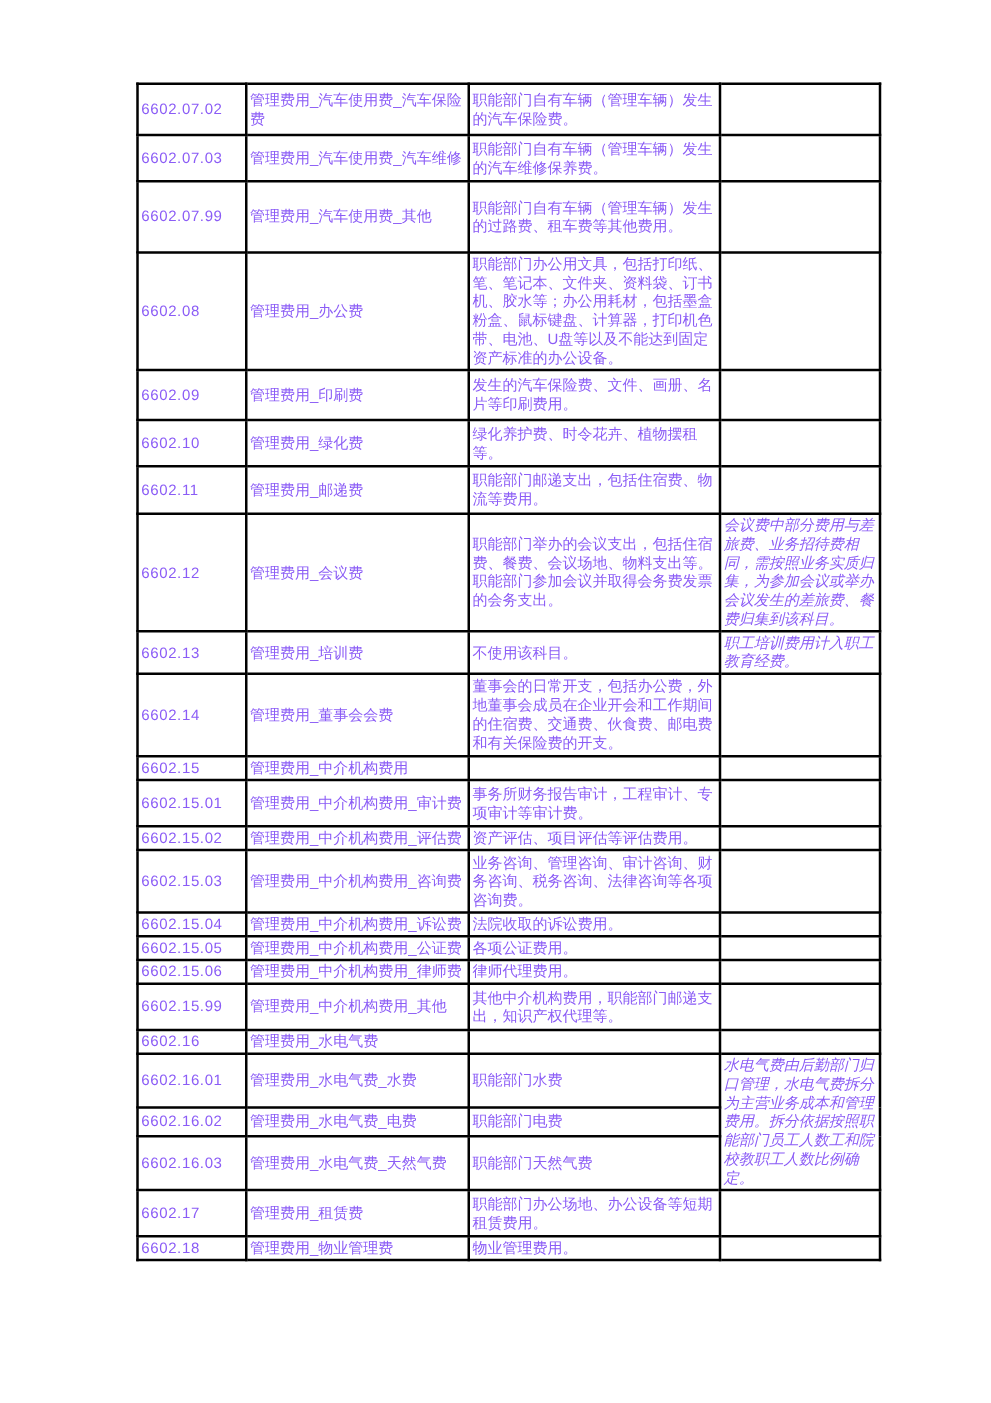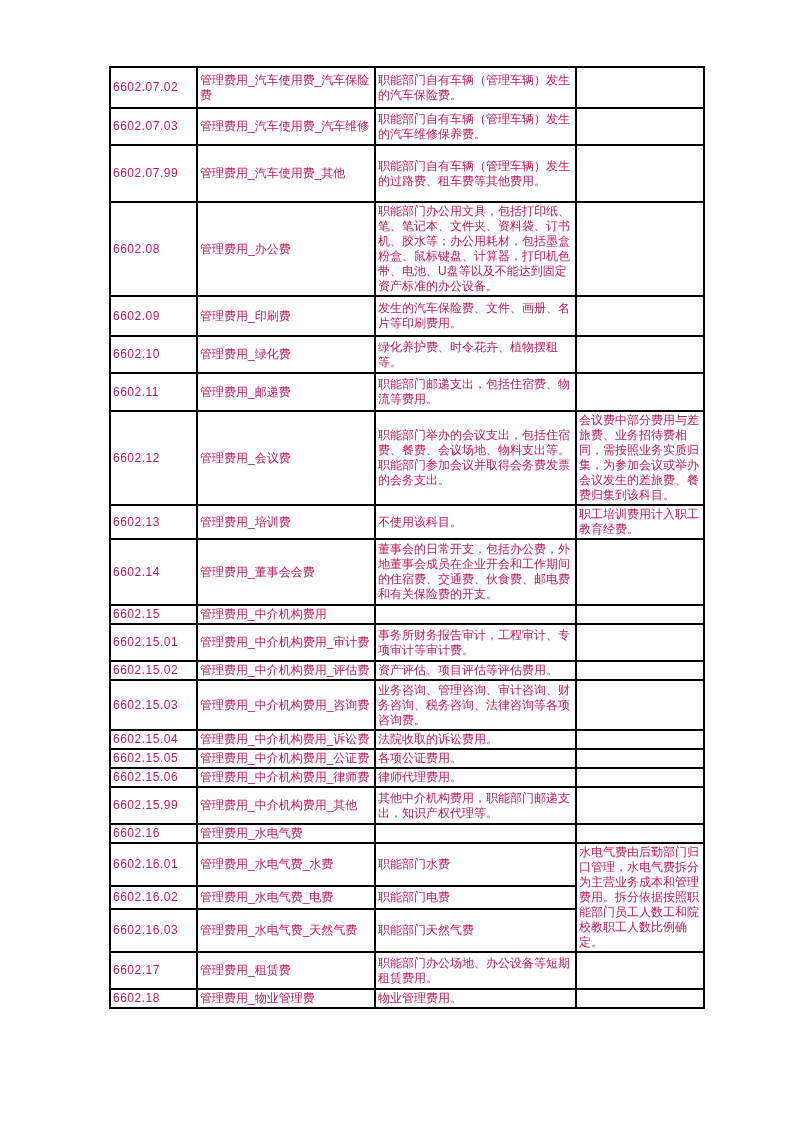--- a/index.html
+++ b/index.html
@@ -2,21 +2,21 @@
 <html><head>
 <meta charset="utf-8">
 <style>
   html, body { margin: 0; padding: 0; background: #ffffff; }
   .page {
     position: relative;
     width: 793px;
     height: 1122px;
     background: #ffffff;
     font-family: "Liberation Sans", sans-serif;
-    color: #be185d;
+    color: #8b5cf6;
     overflow: hidden;
   }
   table.acct {
     position: absolute;
     left: 109px;
     top: 66px;
     border-collapse: collapse;
     table-layout: fixed;
     width: 589px;
     font-size: 12px;
@@ -25,21 +25,21 @@
   table.acct td {
     border: 2px solid #000000;
     padding: 1px 2px;
     vertical-align: middle;
     word-break: break-all;
     overflow: hidden;
   }
   td.c-code { width: 81px;  letter-spacing: 0.5px; }
   td.c-name { width: 172px; }
   td.c-desc { width: 195px; }
-  td.c-note { width: 122px; }
+  td.c-note { width: 122px; font-style: italic; }
 </style>
 </head>
 <body>
 
 <div class="page">
   <table class="acct">
     <tbody>
       <tr style="height:41px">
         <td class="c-code">6602.07.02</td>
         <td class="c-name">管理费用_汽车使用费_汽车保险费</td>

